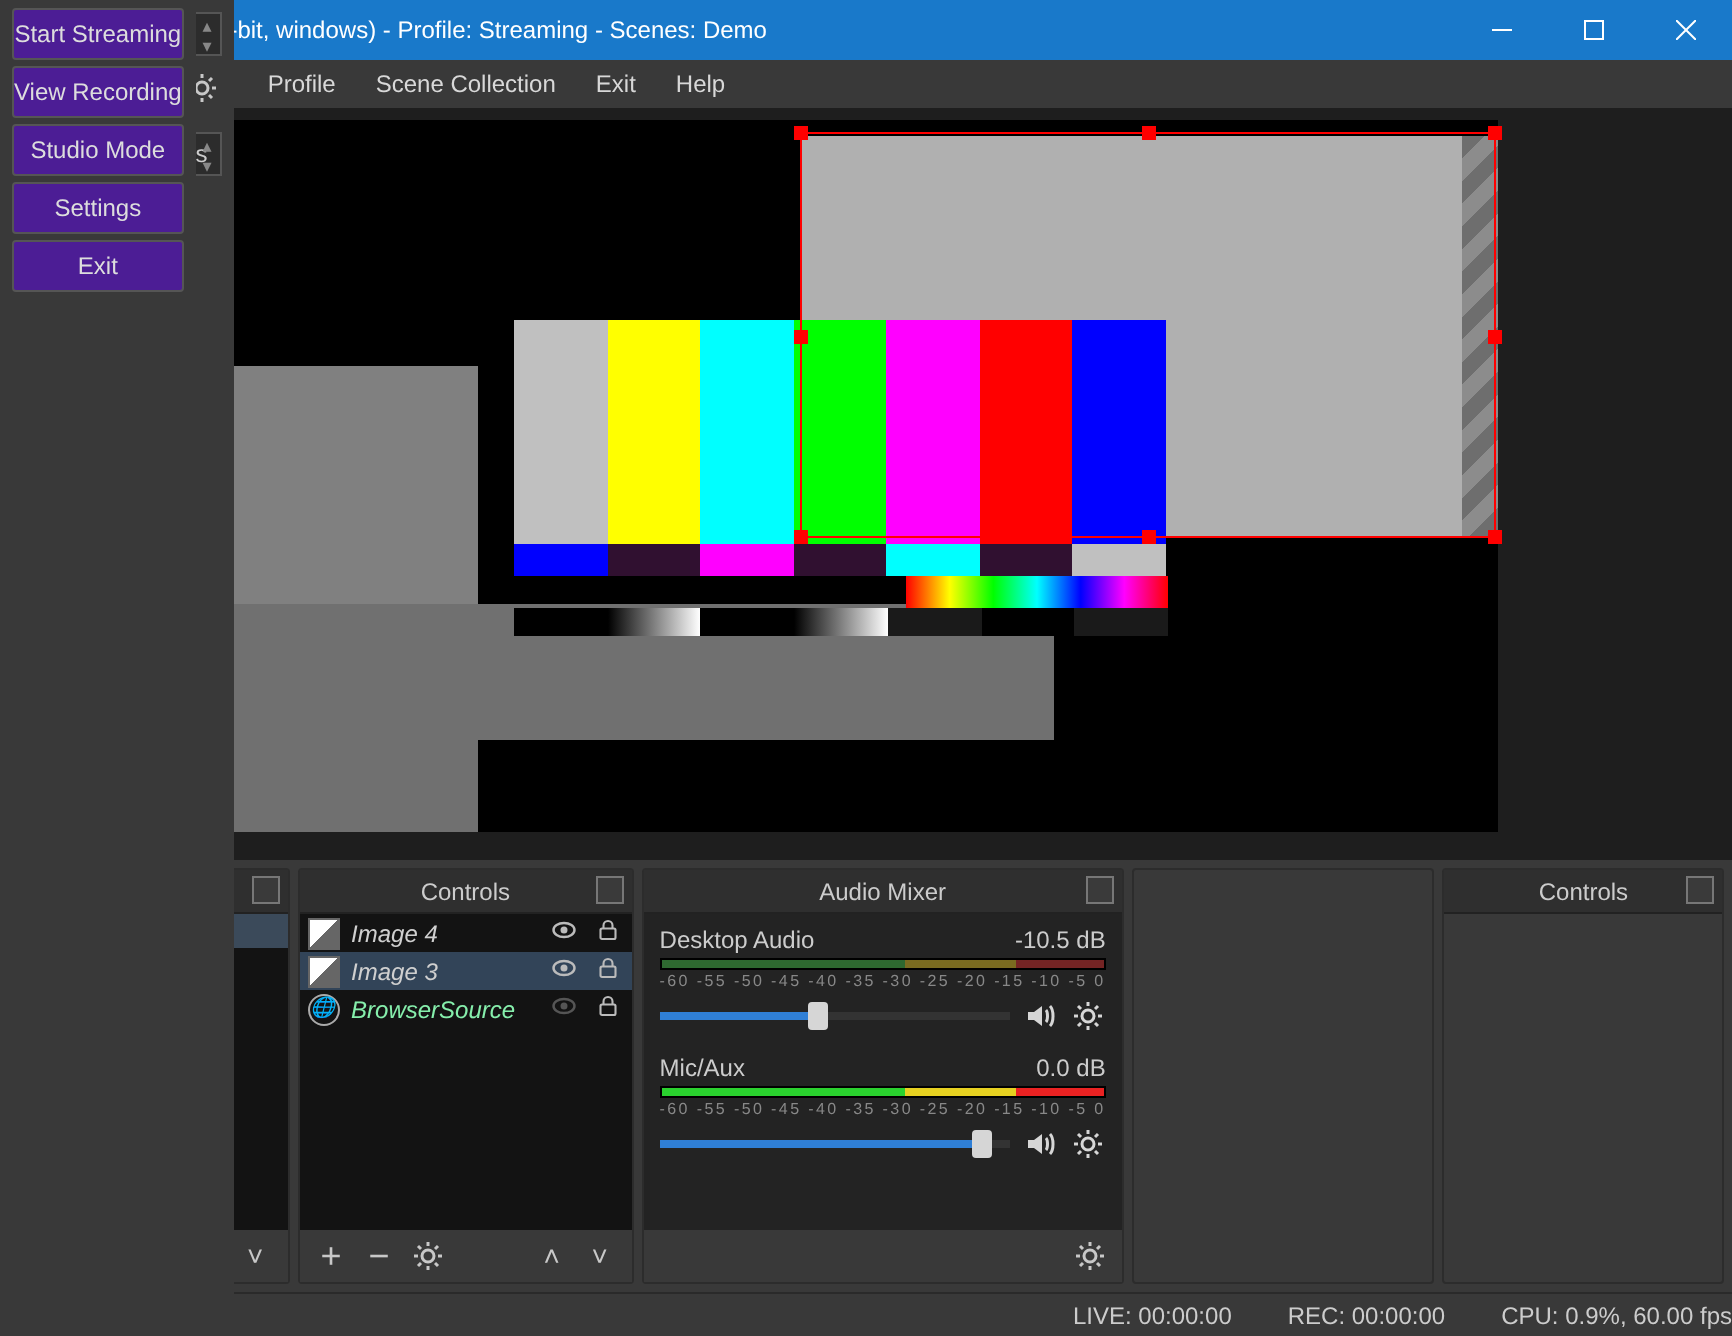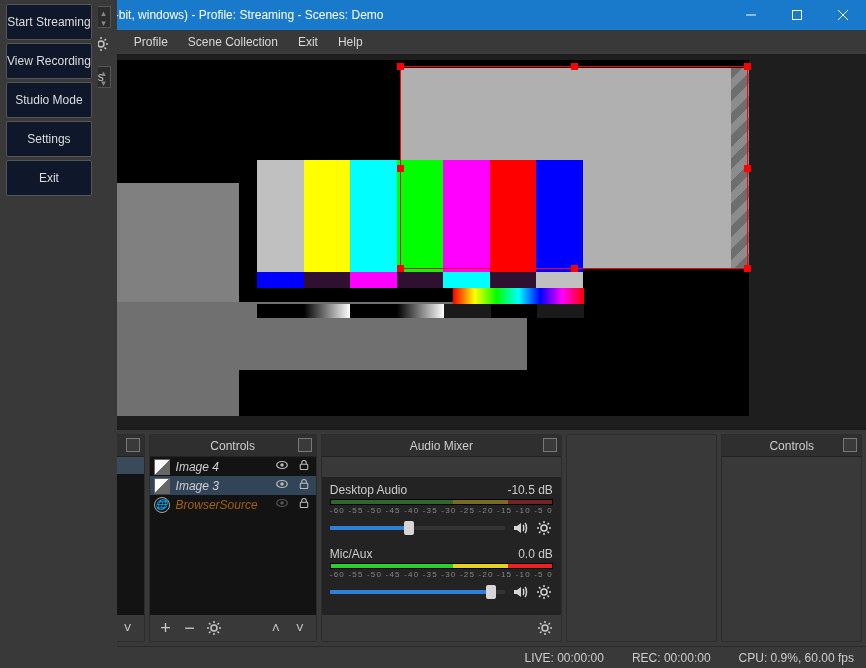--- a/index.html
+++ b/index.html
@@ -53,28 +53,28 @@
 .panel-footer .spacer { flex:1; }
 
 .list .row { padding: 2px 6px; color: #cfcfcf; height: 17px; line-height: 14px; white-space: nowrap;}
 .list .row.sel { background: #3b4a5a; }
 .list.src .row { display: flex; align-items: center; gap: 6px; padding: 2px 4px; height: 19px; font-style: italic;}
 .list.src .row.sel { background: #324458;}
 .src-icon { width: 16px; height: 16px; border:1px solid #666; display:flex; align-items:center; justify-content:center;}
 .src-icon.img { background: linear-gradient(135deg,#fff 0 50%, #666 50% 100%); }
 .src-icon.globe { border-radius:50%; border:1px solid #aaa; color:#aaa; font-size:10px;}
 .row .lbl { flex:1; color: #cfcfcf;}
-.row .lbl.dim { color: #a16207; }
+.row .lbl.dim { color: #86efac; }
 .row .eye, .row .lock { width:16px; color:#bbb; text-align:center;}
 .row .eye.dim, .row .lock.dim { color:#555;}
 
 .tbtn { width: 20px; height: 20px; color: #c8c8c8; display: flex; align-items: center; justify-content: center; font-size: 18px; line-height:18px;}
 .tbtn.sm { font-size:14px;}
 
-.mixer-body { padding: 6px 8px; margin-top: 20px; }
+.mixer-body { padding: 6px 8px; }
 .mix-chan { margin-bottom: 10px;}
 .mix-top { display:flex; justify-content:space-between; color:#ccc; font-size:11px;}
 .meter { height:6px; border:1px solid #000; background: linear-gradient(90deg,#2e6830 0%,#2e6830 55%,#7a6b20 55%,#7a6b20 80%,#752424 80%,#752424 100%); margin-top:2px;}
 .meter.hot { background: linear-gradient(90deg,#2ad12e 0%,#2ad12e 55%,#e6d020 55%,#e6d020 80%,#ea2222 80%,#ea2222 100%);}
 .ticks { font-size:8px; color:#888; letter-spacing:1.2px; margin-top:1px; white-space:nowrap; overflow:hidden;}
 .mix-row2 { display:flex; align-items:center; gap:6px; margin-top:4px;}
 .slider { flex:1; height:4px; background:#333; position:relative;}
 .fill { position:absolute; left:0; top:0; bottom:0; background:#2f7fd6;}
 .knob { position:absolute; top:-5px; width:10px;height:14px;background:#d6d6d6;border-radius:2px;}
 .mix-row2 .ic { width:18px; height:18px; color:#d6d6d6; display:flex;align-items:center;justify-content:center;}
@@ -82,23 +82,23 @@
 .trans-body { padding: 6px; }
 .trans-row1 { display:flex; gap:4px; }
 .trans-select { flex:1; height:22px; background:#2c2c2c; border:1px solid #555; color:#ccc; display:flex;align-items:center;padding:0 6px; position:relative;}
 .trans-select .upd { position:absolute; right:4px; top:1px; color:#888; font-size:9px; line-height:10px;}
 .trans-row2 { display:flex; justify-content:flex-end; gap:6px; margin-top:6px;}
 .trans-row3 { display:flex; align-items:center; gap:6px; margin-top:12px;}
 .spin { flex:1; height:22px; background:#2c2c2c; border:1px solid #555; color:#ccc; display:flex;align-items:center;padding:0 6px; position:relative;}
 .spin .upd { position:absolute; right:4px; top:1px; color:#888; font-size:9px;line-height:10px;}
 
 .controls-body { display:flex; flex-direction:column; padding: 4px 6px; gap:3px;}
-.btn { height:36px; background:#0f172a; color:#ddd; border:1px solid #555; display:flex;align-items:center;justify-content:center; border-radius:2px;}
-
-.statusbar { height: 22px; background: #393939; border-top:1px solid #2a2a2a; display:flex;align-items:center;justify-content:flex-end; color:#ccc; gap:28px; padding-right:12px;}
+.btn { height:26px; background:#4c1d95; color:#ddd; border:1px solid #555; display:flex;align-items:center;justify-content:center; border-radius:2px;}
+
+.statusbar { height: 22px; background: #393939; border-top:1px solid #2a2a2a; display:flex;align-items:center;justify-content:flex-end; color:#ccc; gap:28px; padding-right:0;}
 </style>
 </head>
 <body>
 
 <div class="titlebar">
   <span class="app-icon">
     <svg width="16" height="16" viewBox="0 0 16 16">
         <circle cx="8" cy="8" r="7" fill="#1a1a1a" stroke="#ccc" stroke-width="1"></circle>
         <path d="M5 5 a4 4 0 1 0 6 6" fill="none" stroke="#999" stroke-width="1.8"></path>
       </svg>

